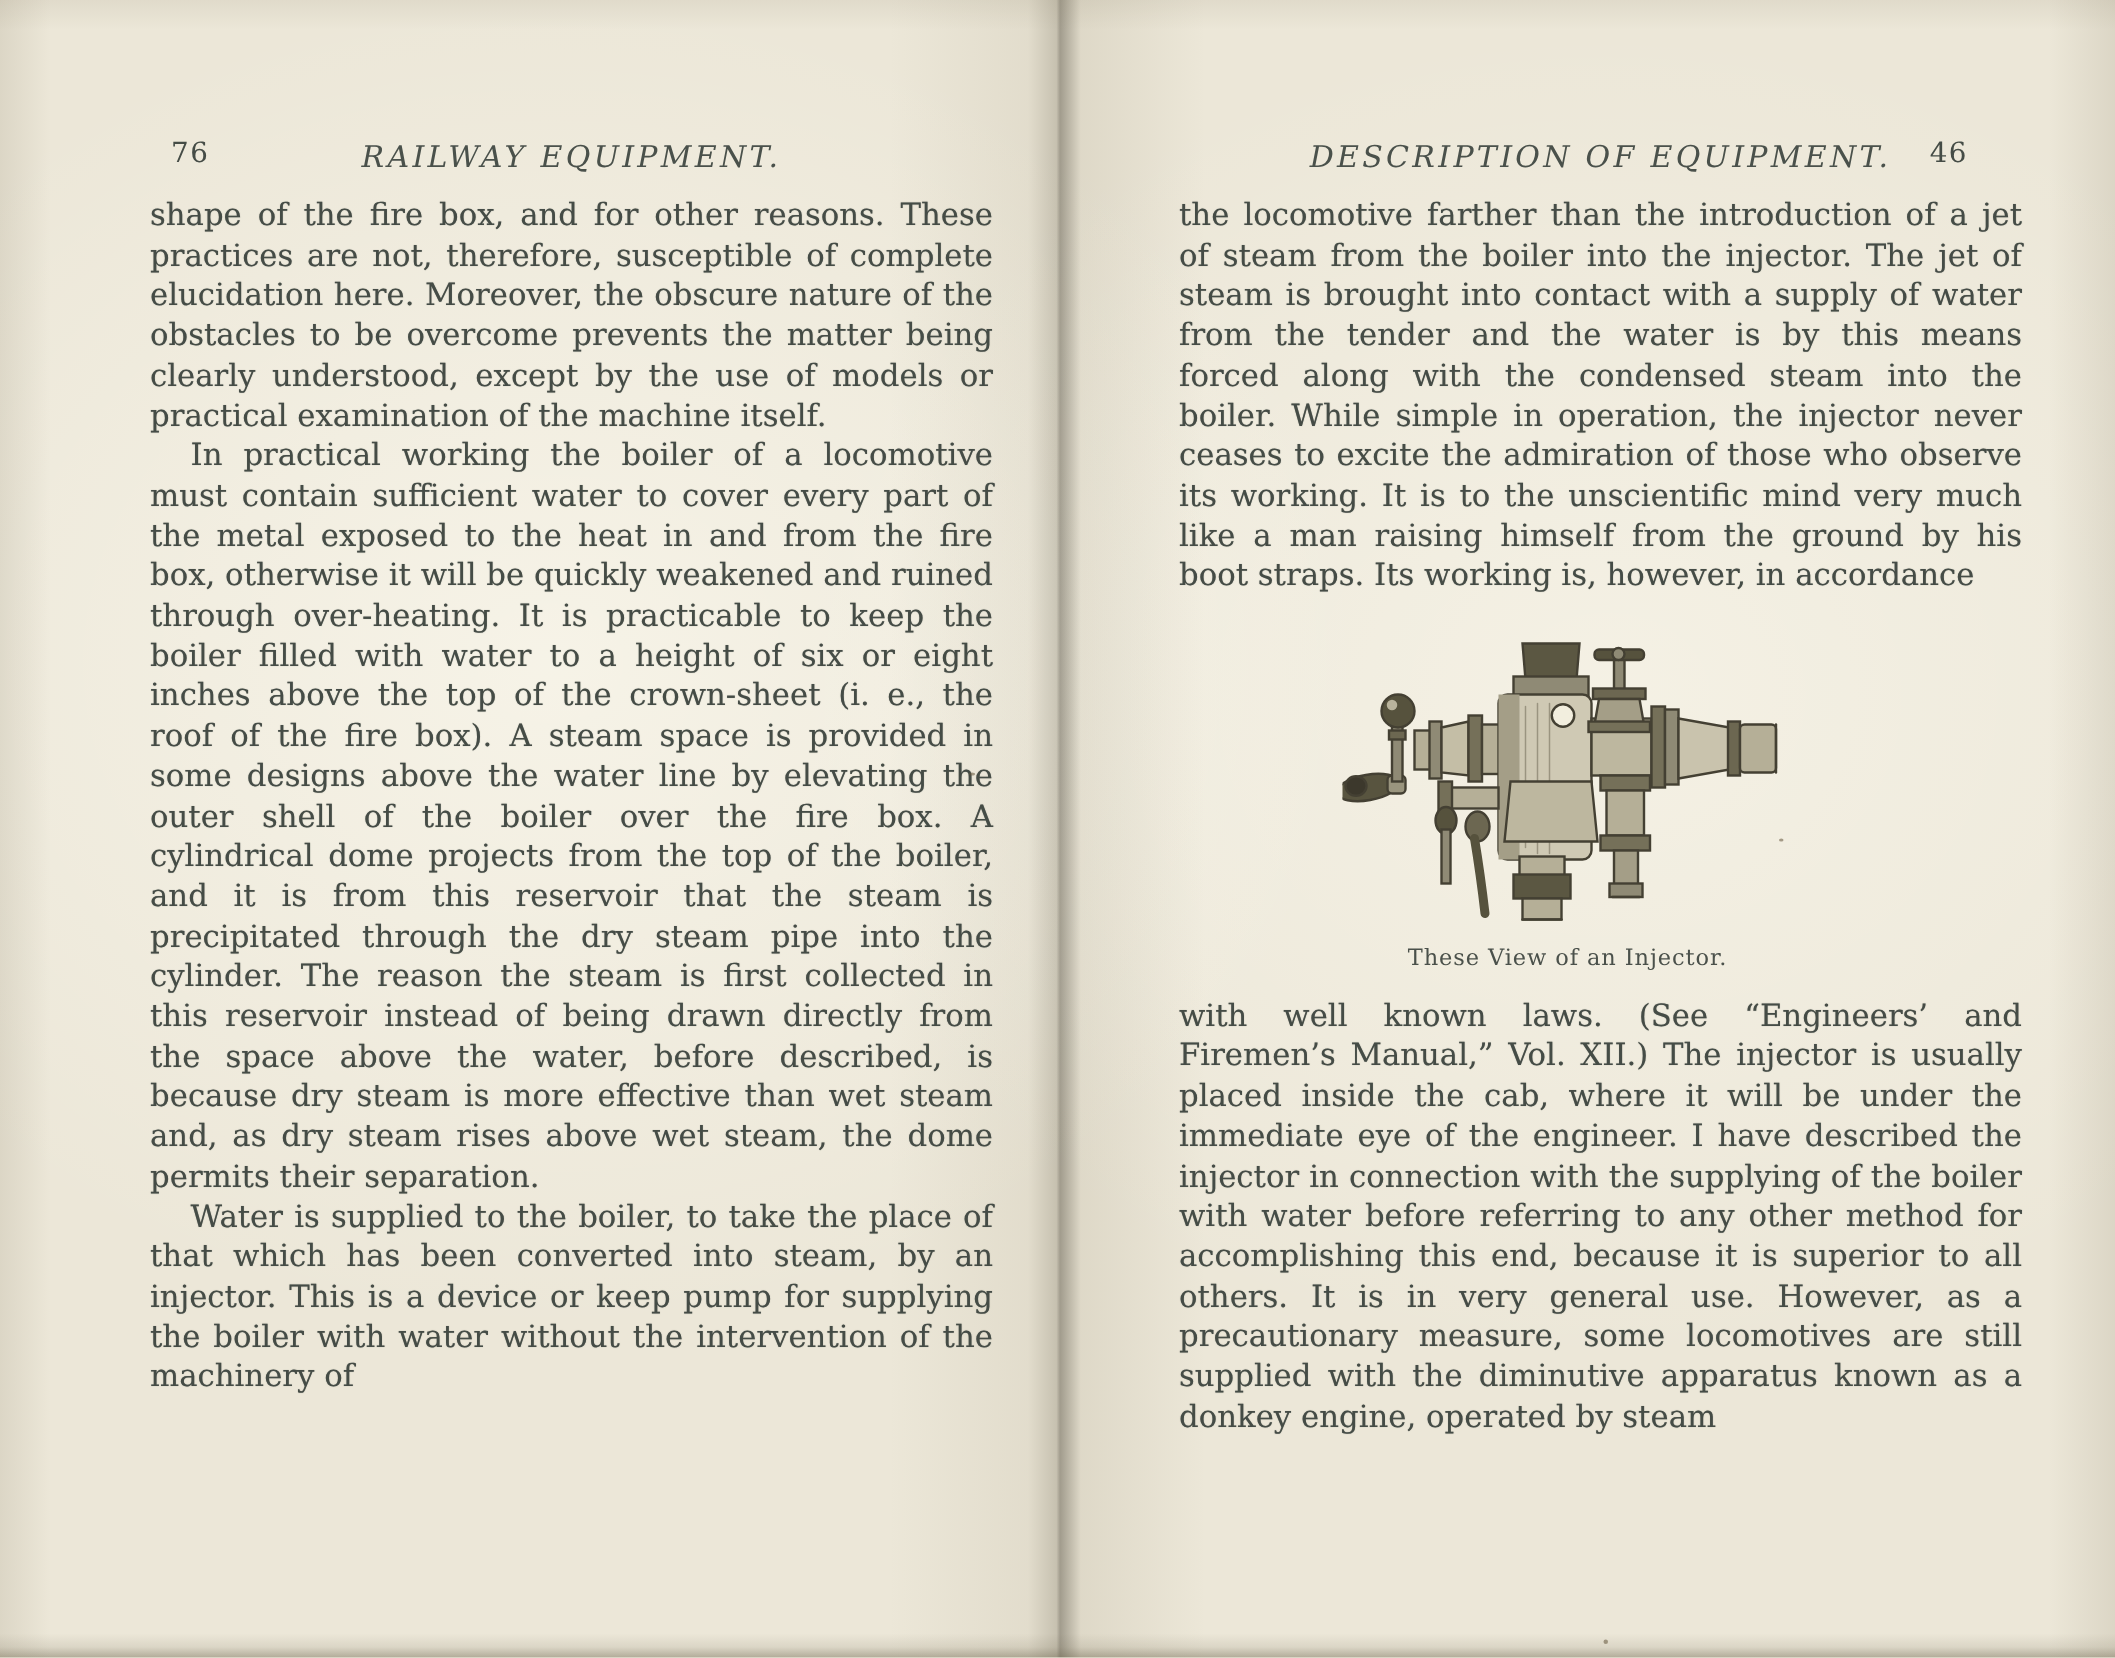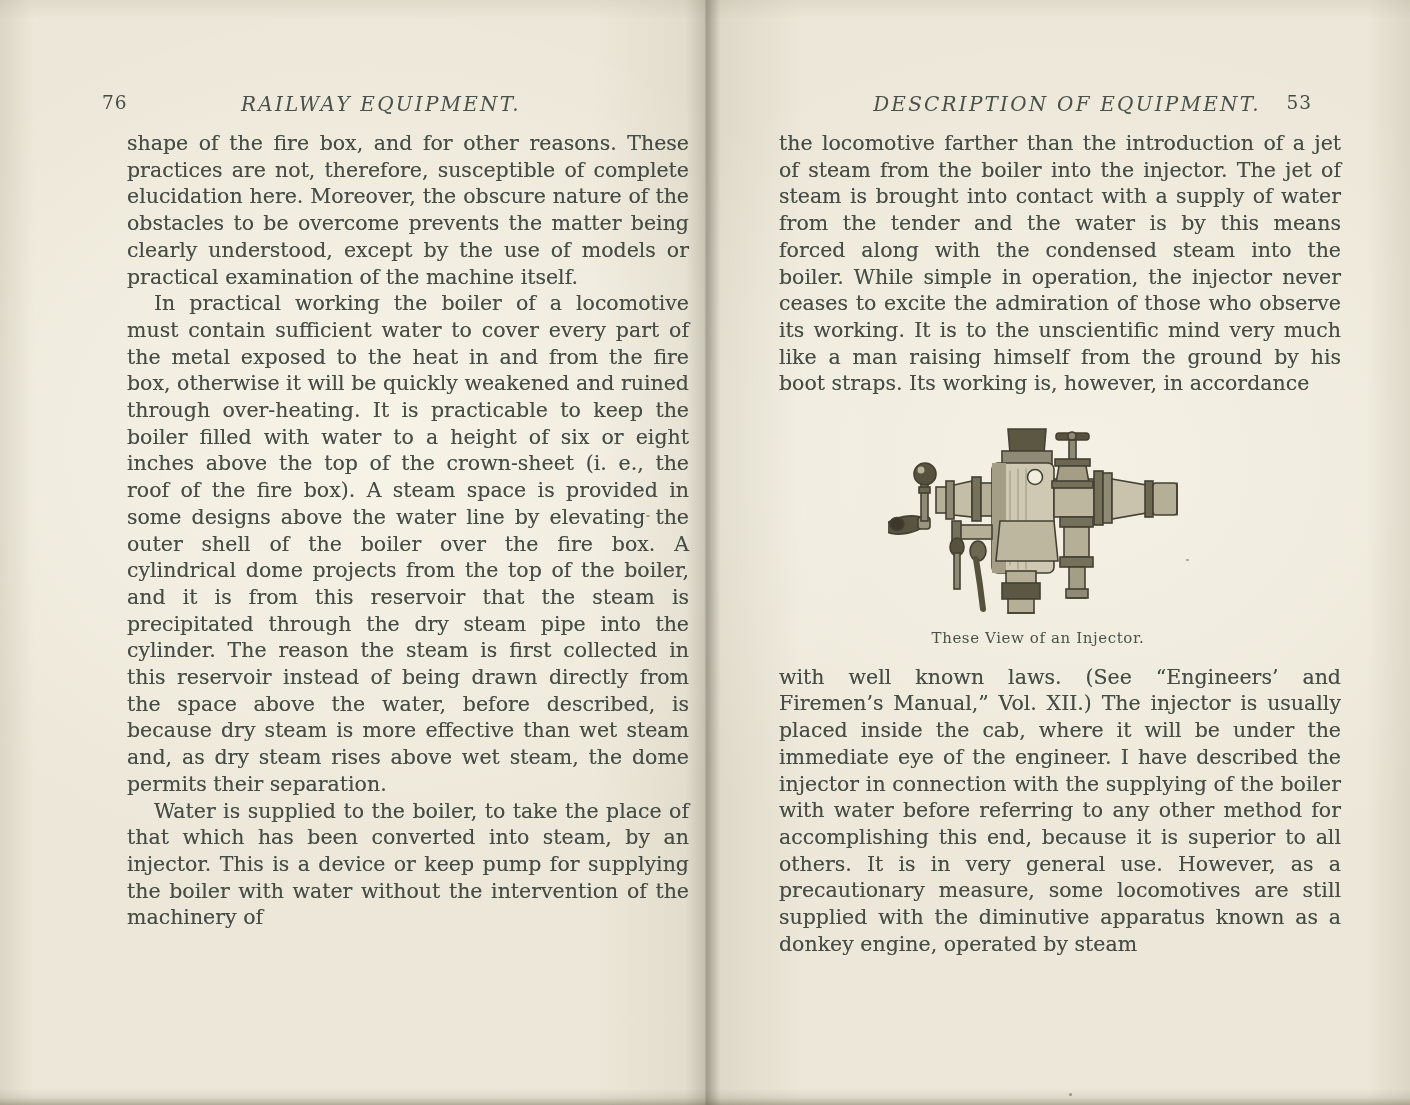--- a/index.html
+++ b/index.html
@@ -27,33 +27,32 @@
   .page-head.right { left: 786px; }
   .running-head {
     display: block; text-align: center;
     font-style: italic; font-size: 20px; letter-spacing: 2.2px;
     color: #4a514b;
   }
   .page-num {
     position: absolute; top: 0;
     font-size: 18.5px; color: #454c46; letter-spacing: 1px;
   }
-  .page-num.pn-left  { left: 2px; }
+  .page-num.pn-left  { left: 14px; }
   .page-num.pn-right { right: 36px; }
 
   .page-body {
     position: absolute; top: 130px; width: 562px;
     font-size: 20.5px; line-height: 26.7px;
     color: #454c46;
     text-align: justify;
     text-shadow: 0 0 0.6px rgba(69,76,70,0.5);
-    margin-left: 27px;
   }
   .page-body.left  { left: 100px; }
-  .page-body.right { left: 752px; }
+  .page-body.right { left: 786px; }
   .page-body p { margin: 0; }
   .page-body p.indent { text-indent: 27px; }
 
   figure.injector-figure {
     margin: 24px 0 16px 104px;
     width: 310px;
     text-align: center;
   }
   figure.injector-figure figcaption {
     margin-top: 6px;
@@ -73,21 +72,21 @@
 
 <div class="spread">
 
   <div class="page-head left">
     <span class="page-num pn-left">76</span>
     <span class="running-head">RAILWAY EQUIPMENT.</span>
   </div>
 
   <div class="page-head right">
     <span class="running-head">DESCRIPTION OF EQUIPMENT.</span>
-    <span class="page-num pn-right">53</span>
+    <span class="page-num pn-right">46</span>
   </div>
 
   <div class="page-body left">
     <p class="noindent">shape of the fire box, and for other reasons. These practices are not, therefore, susceptible of complete elucidation here. Moreover, the obscure nature of the obstacles to be overcome prevents the matter being clearly understood, except by the use of models or practical examination of the machine itself.</p>
     <p class="indent">In practical working the boiler of a locomotive must contain sufficient water to cover every part of the metal exposed to the heat in and from the fire box, otherwise it will be quickly weakened and ruined through over-heating. It is practicable to keep the boiler filled with water to a height of six or eight inches above the top of the crown-sheet (i. e., the roof of the fire box). A steam space is provided in some designs above the water line by elevating the outer shell of the boiler over the fire box. A cylindrical dome projects from the top of the boiler, and it is from this reservoir that the steam is precipitated through the dry steam pipe into the cylinder. The reason the steam is first collected in this reservoir instead of being drawn directly from the space above the water, before described, is because dry steam is more effective than wet steam and, as dry steam rises above wet steam, the dome permits their separation.</p>
     <p class="indent">Water is supplied to the boiler, to take the place of that which has been converted into steam, by an injector. This is a device or keep pump for supplying the boiler with water without the intervention of the machinery of</p>
   </div>
 
   <div class="page-body right">
     <p class="noindent">the locomotive farther than the introduction of a jet of steam from the boiler into the injector. The jet of steam is brought into contact with a supply of water from the tender and the water is by this means forced along with the condensed steam into the boiler. While simple in operation, the injector never ceases to excite the admiration of those who observe its working. It is to the unscientific mind very much like a man raising himself from the ground by his boot straps. Its working is, however, in accordance</p>

